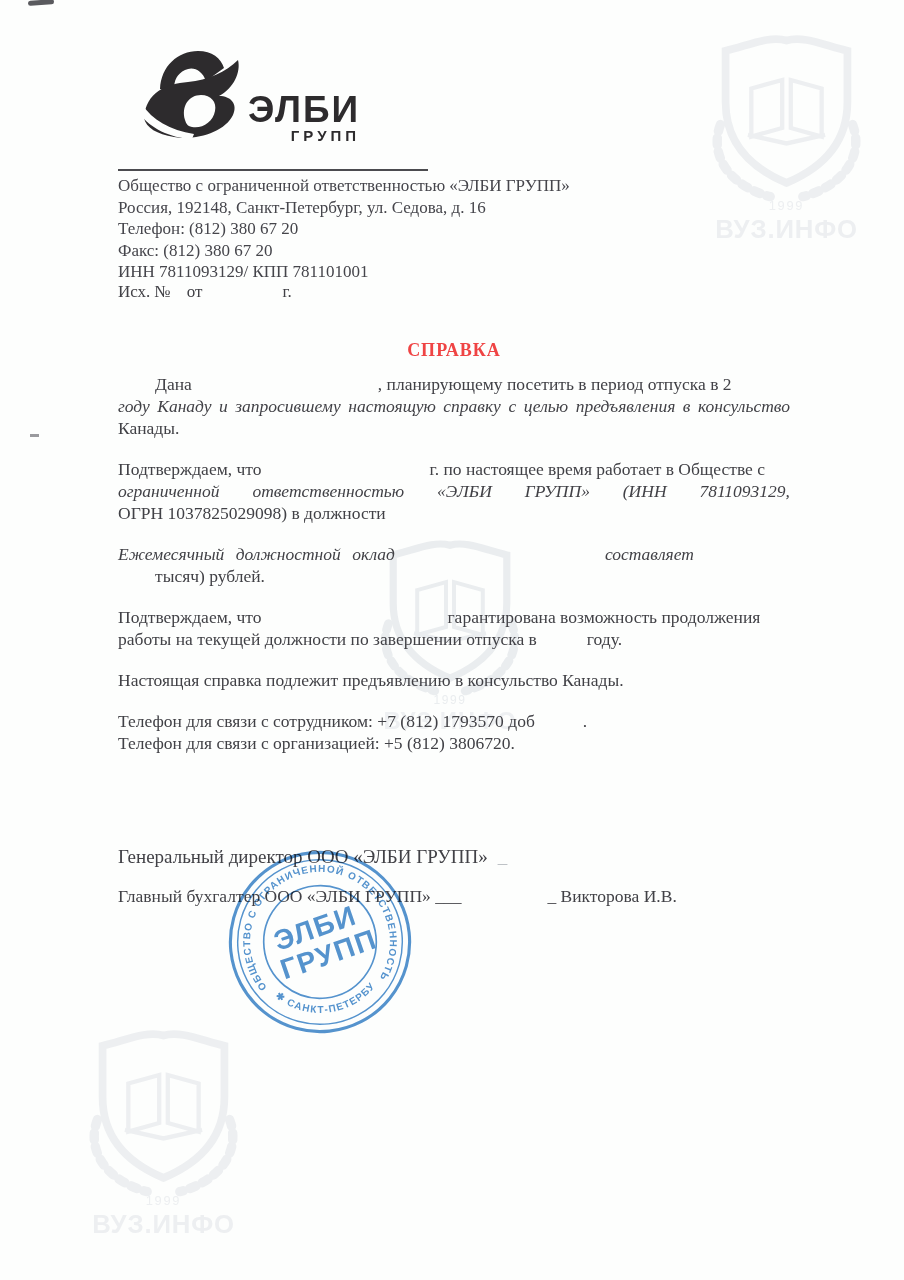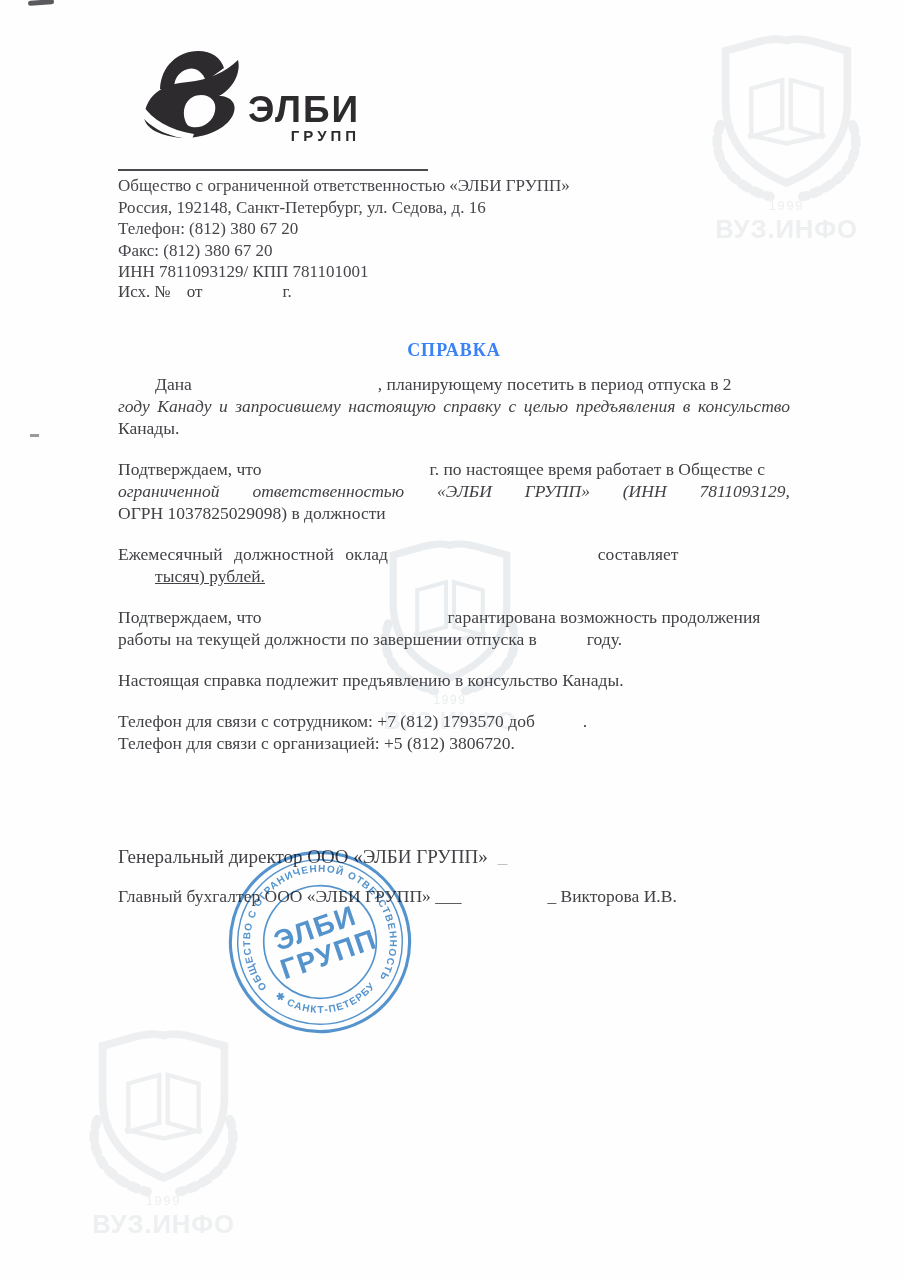--- a/index.html
+++ b/index.html
@@ -14,21 +14,21 @@
              font-family:"Liberation Sans", sans-serif;color:#2d2b2d;}
   .logo-name{font-size:37px;font-weight:bold;letter-spacing:2px;line-height:32px;}
   .logo-sub{font-size:15px;font-weight:bold;letter-spacing:4px;line-height:16px;margin-top:2px;}
   .rule{position:absolute;left:118px;top:169px;width:310px;height:2px;background:#4b4b4f;z-index:2;}
   
   .letterhead{position:absolute;left:118px;top:175px;z-index:2;font-size:17px;line-height:21.5px;color:#45454b;}
   
   .refline{position:absolute;left:118px;top:281px;z-index:2;font-size:17px;}
   
   .title{position:absolute;left:118px;top:340px;width:672px;z-index:2;text-align:center;
-         font-size:18px;font-weight:bold;letter-spacing:1px;color:#3b82f6;}
+         font-size:18px;font-weight:bold;letter-spacing:1px;color:#ef4444;}
   
   .bodytext{position:absolute;left:118px;top:373px;width:672px;z-index:2;font-size:17.5px;}
   .para{margin:0 0 19px 0;}
   .line{line-height:22px;white-space:nowrap;}
   .line.just{white-space:normal;text-align:justify;text-align-last:justify;font-style:italic;}
   .gap{display:inline-block;height:3px;}
   .faint{color:#bcc0c4;}
   .sig1{position:absolute;left:118px;top:846px;width:700px;z-index:2;font-size:19px;}
   .sig2{position:absolute;left:118px;top:885px;width:760px;z-index:2;font-size:17.5px;}
   
@@ -130,22 +130,22 @@
         <div class="line" style="padding-left: 37px;"><span>Дана</span><span class="gap" style="width: 186px;"></span><span>, планирующему посетить в период отпуска в 2</span><span class="gap" style="width: 38px;"></span></div>
         <div class="line just"><span>году Канаду и запросившему настоящую справку с целью предъявления в консульство</span></div>
         <div class="line"><span>Канады.</span></div>
       </div>
     <div class="para">
         <div class="line"><span>Подтверждаем, что</span><span class="gap" style="width: 168px;"></span><span>г. по настоящее время работает в Обществе с</span></div>
         <div class="line just"><span>ограниченной ответственностью «ЭЛБИ ГРУПП» (ИНН 7811093129,</span></div>
         <div class="line"><span>ОГРН 1037825029098) в должности</span><span class="gap" style="width: 58px;"></span></div>
       </div>
     <div class="para">
-        <div class="line" style="word-spacing: 7px;"><span>Ежемесячный должностной оклад</span><span class="gap" style="width: 210px;"></span><span>составляет</span><span class="gap" style="width: 45px;"></span></div>
-        <div class="line" style="padding-left: 37px; text-decoration: underline;"><span>тысяч) рублей.</span></div>
+        <div class="line" style="word-spacing: 7px; font-style: italic;"><span>Ежемесячный должностной оклад</span><span class="gap" style="width: 210px;"></span><span>составляет</span><span class="gap" style="width: 45px;"></span></div>
+        <div class="line" style="padding-left: 37px;"><span>тысяч) рублей.</span></div>
       </div>
     <div class="para">
         <div class="line"><span>Подтверждаем, что</span><span class="gap" style="width: 186px;"></span><span>гарантирована возможность продолжения</span></div>
         <div class="line"><span>работы на текущей должности по завершении отпуска в</span><span class="gap" style="width: 50px;"></span><span>году.</span></div>
       </div>
     <div class="para">
         <div class="line"><span>Настоящая справка подлежит предъявлению в консульство Канады.</span></div>
       </div>
     <div class="para">
         <div class="line"><span>Телефон для связи с сотрудником: +7 (812) 1793570 доб</span><span class="gap" style="width: 48px;"></span><span>.</span></div>

